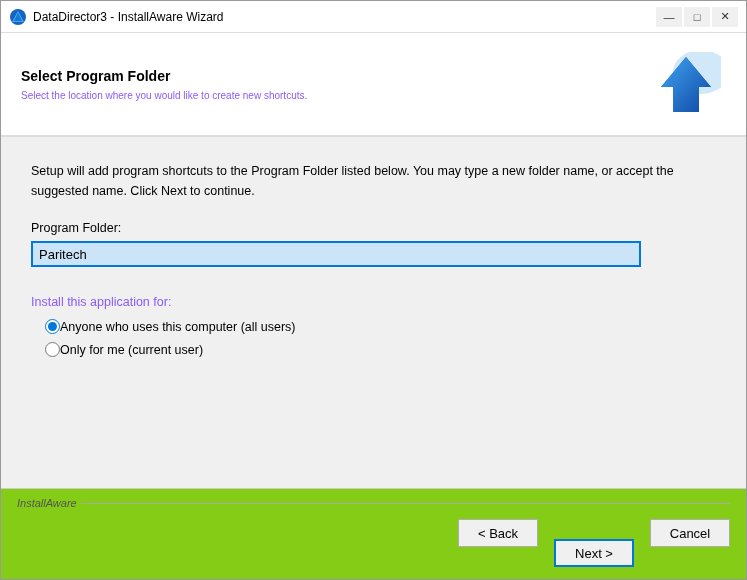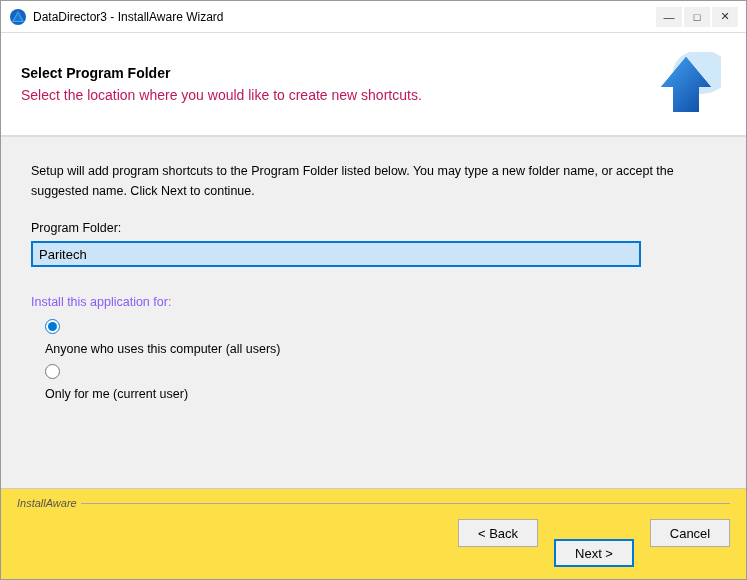--- a/index.html
+++ b/index.html
@@ -70,22 +70,22 @@
       min-height: 90px;
       gap: 28px;
     }
     .header-text h2 {
       font-size: 14px;
       font-weight: bold;
       margin-bottom: 6px;
       color: #000;
     }
     .header-text p {
-      font-size: 14px;
-      color: #be185d;
+      font-size: 10px;
+      color: #8b5cf6;
     }
     .header-icon {
       width: 80px;
       height: 70px;
       display: flex;
       align-items: center;
       justify-content: center;
       flex-shrink: 0;
       position: relative;
     }
@@ -133,37 +133,36 @@
       color: #8b5cf6;
     }
     .radio-group {
       display: flex;
       flex-direction: column;
       gap: 8px;
       margin-left: 14px;
     }
     .radio-item {
       display: flex;
-      align-items: flex-start;
-      gap: 8px;
-      font-size: 12.5px;
-      color: #000;
-      flex-direction: column;
+      align-items: flex-end;
+      gap: 0;
+      font-size: 12.5px;
+      color: #000;
     }
     .radio-item input[type="radio"] {
       accent-color: #0078d7;
       width: 15px;
       height: 15px;
       cursor: pointer;
     }
 
     .footer {
       border-top: 1px solid #ccc;
       padding: 8px 16px 0 16px;
-      background: #fde047;
+      background: #84cc16;
     }
     .footer-brand-line {
       display: flex;
       align-items: center;
       gap: 0;
     }
     .footer-brand-text {
       font-size: 11px;
       color: #555;
       font-style: italic;

